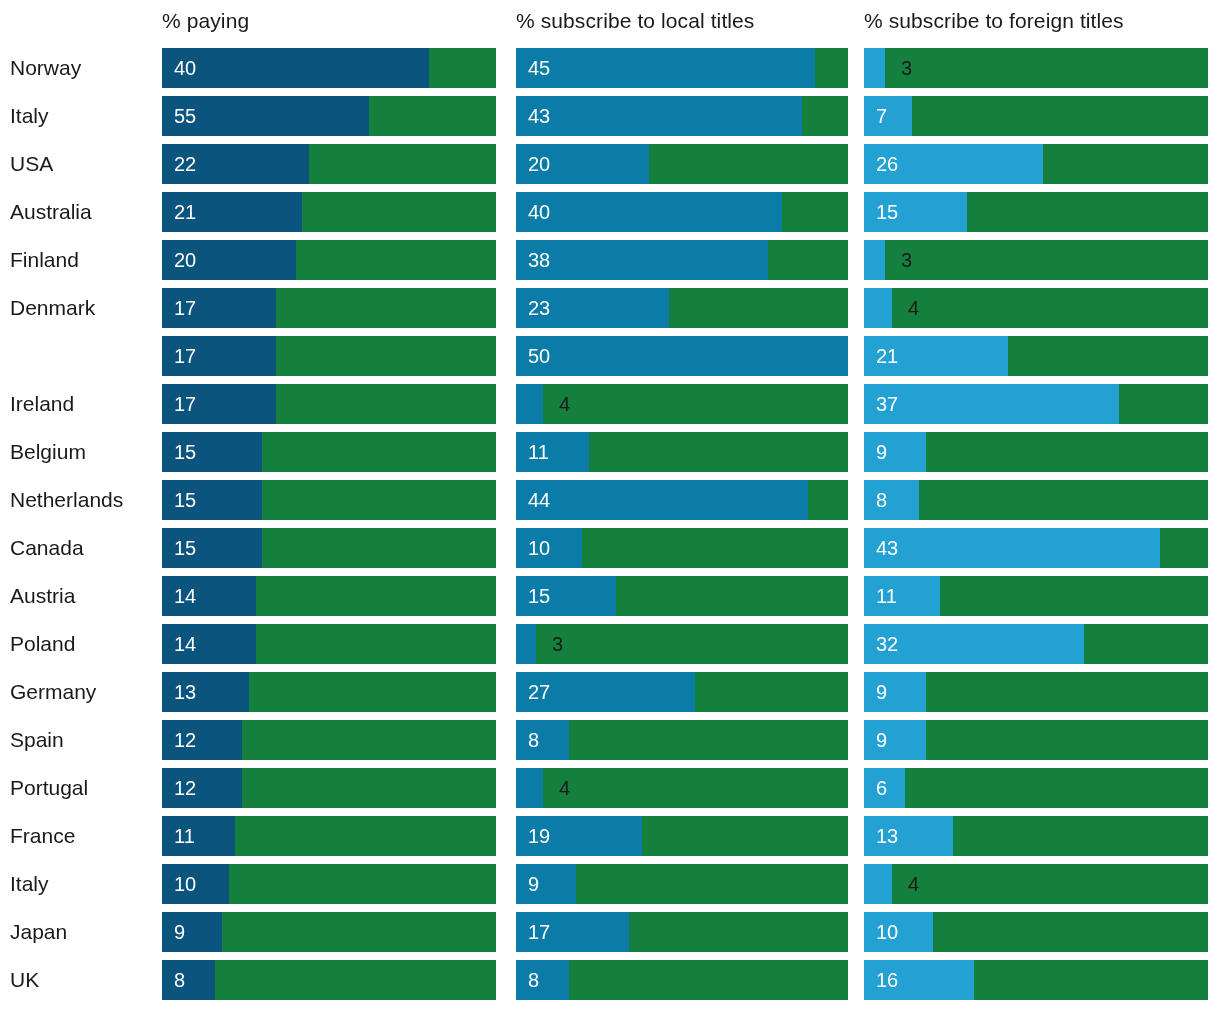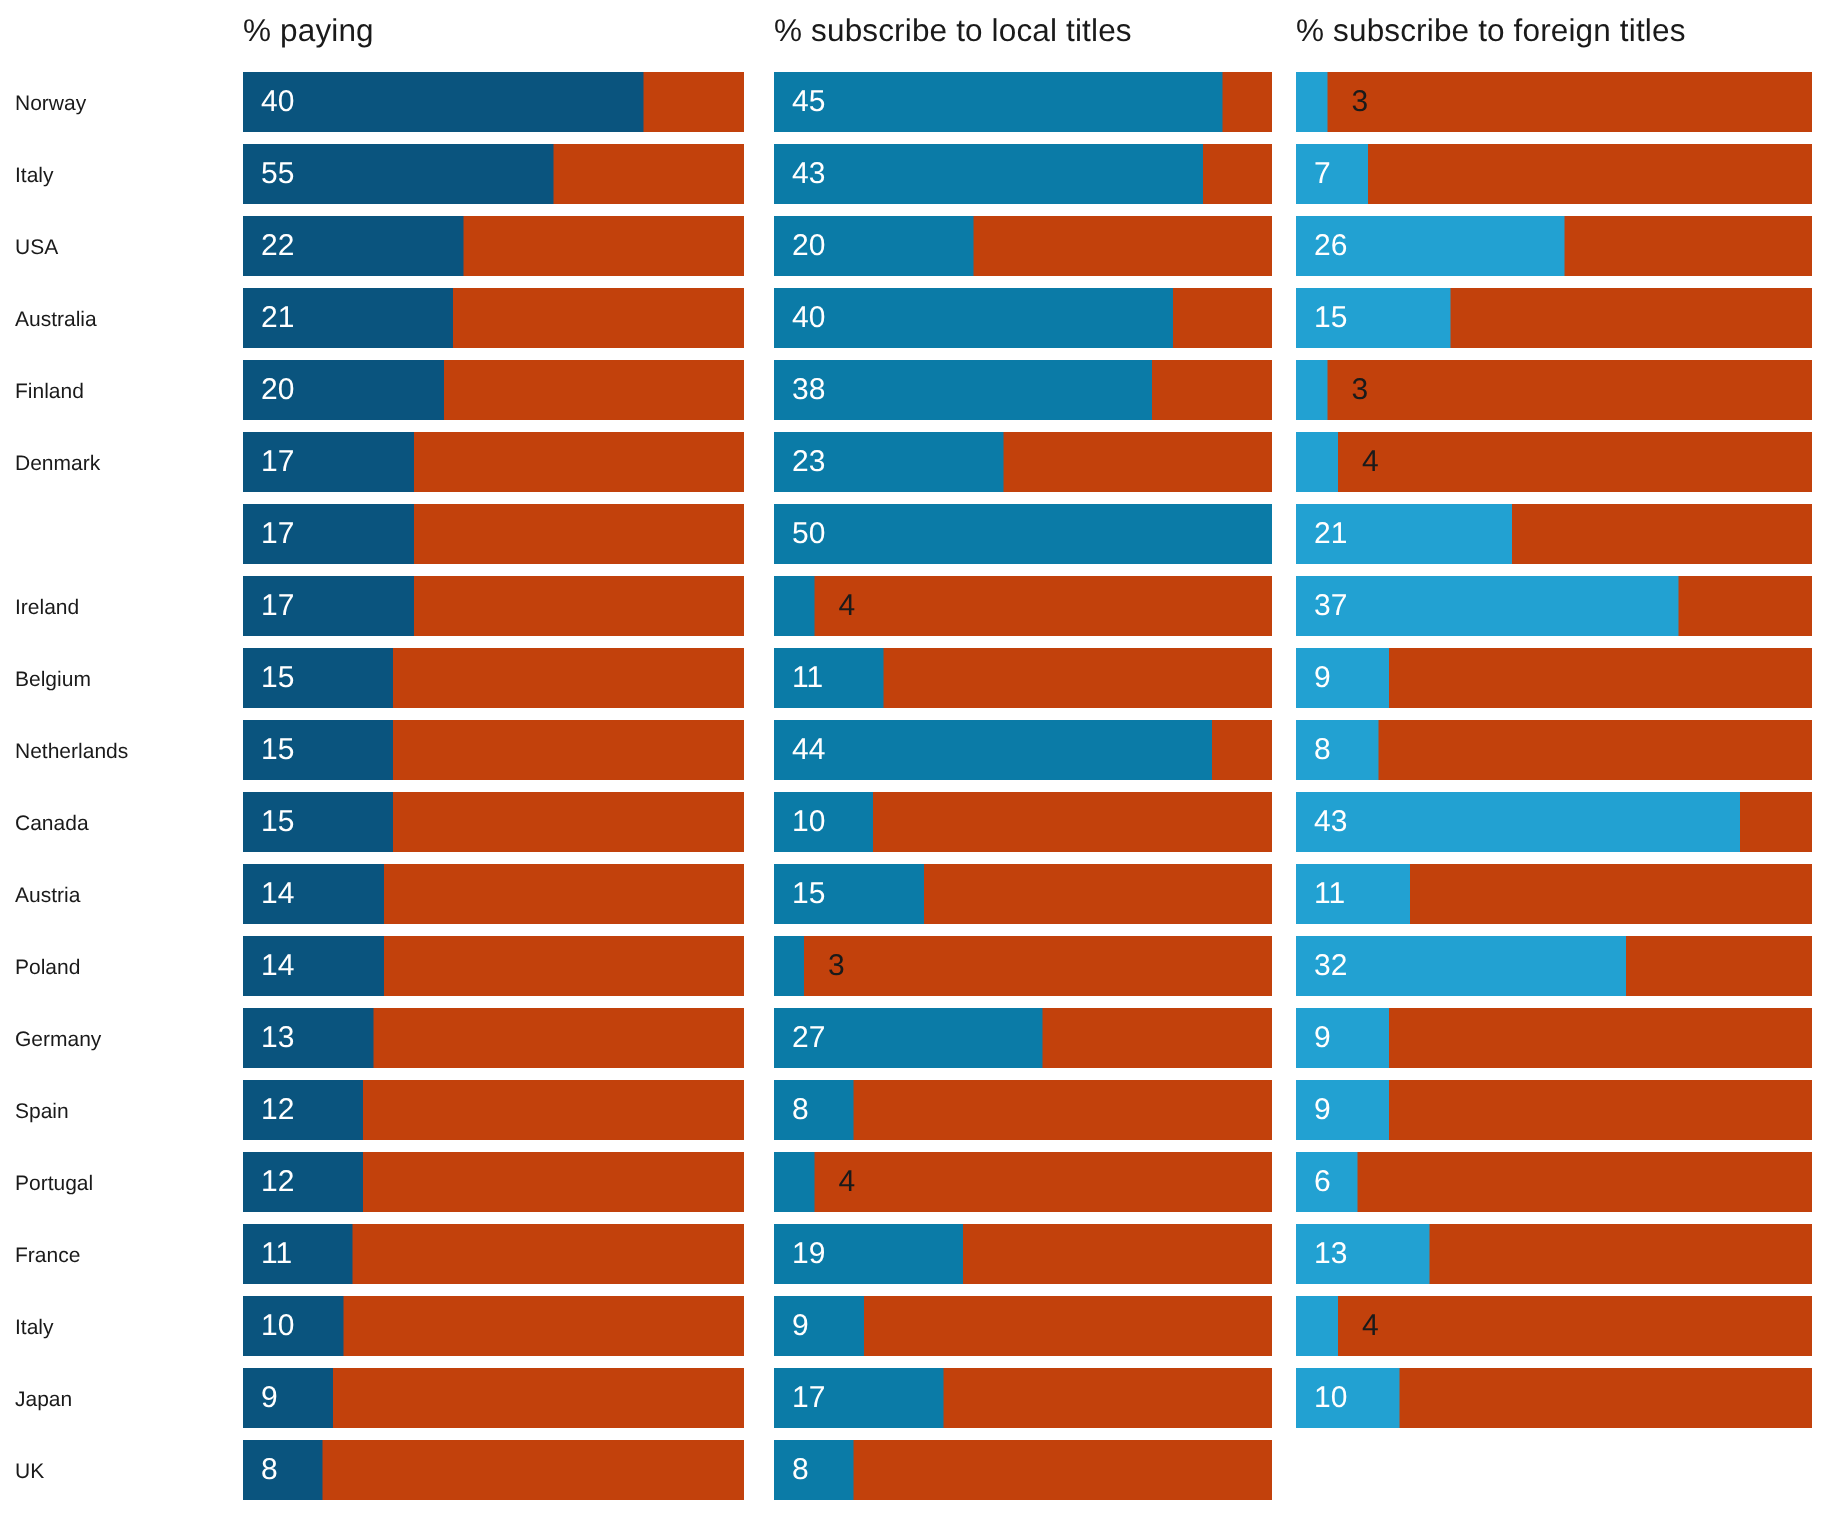--- a/index.html
+++ b/index.html
@@ -54,30 +54,30 @@
     position: relative;
     height: 48px;
     width: 1220px;
   }
   .row-label {
     position: absolute;
     left: 10px;
     top: 0;
     height: 48px;
     line-height: 48px;
-    font-size: 14px;
+    font-size: 21px;
     color: #1a1a1a;
     white-space: nowrap;
   }
 
   .track {
     position: absolute;
     top: 4px;
     height: 40px;
-    background: #c2410c;
+    background: #15803d;
   }
   .track.t0 { left: 162px; width: 334px; }
   .track.t1 { left: 516px; width: 332px; }
   .track.t2 { left: 864px; width: 344px; }
 
   .bar {
     position: absolute;
     left: 0;
     top: 0;
     height: 40px;
@@ -401,16 +401,20 @@
       <div class="row">
         <div class="row-label">UK</div>
         <div class="track t0">
           <div class="bar s0" style="width: 53px;"></div>
           <div class="val inside">8</div>
         </div>
         <div class="track t1">
           <div class="bar s1" style="width: 53px;"></div>
           <div class="val inside">8</div>
         </div>
+        <div class="track t2">
+          <div class="bar s2" style="width: 110px;"></div>
+          <div class="val inside">16</div>
+        </div>
       </div>
     </div>
 
 </div>
 
 </body></html>

